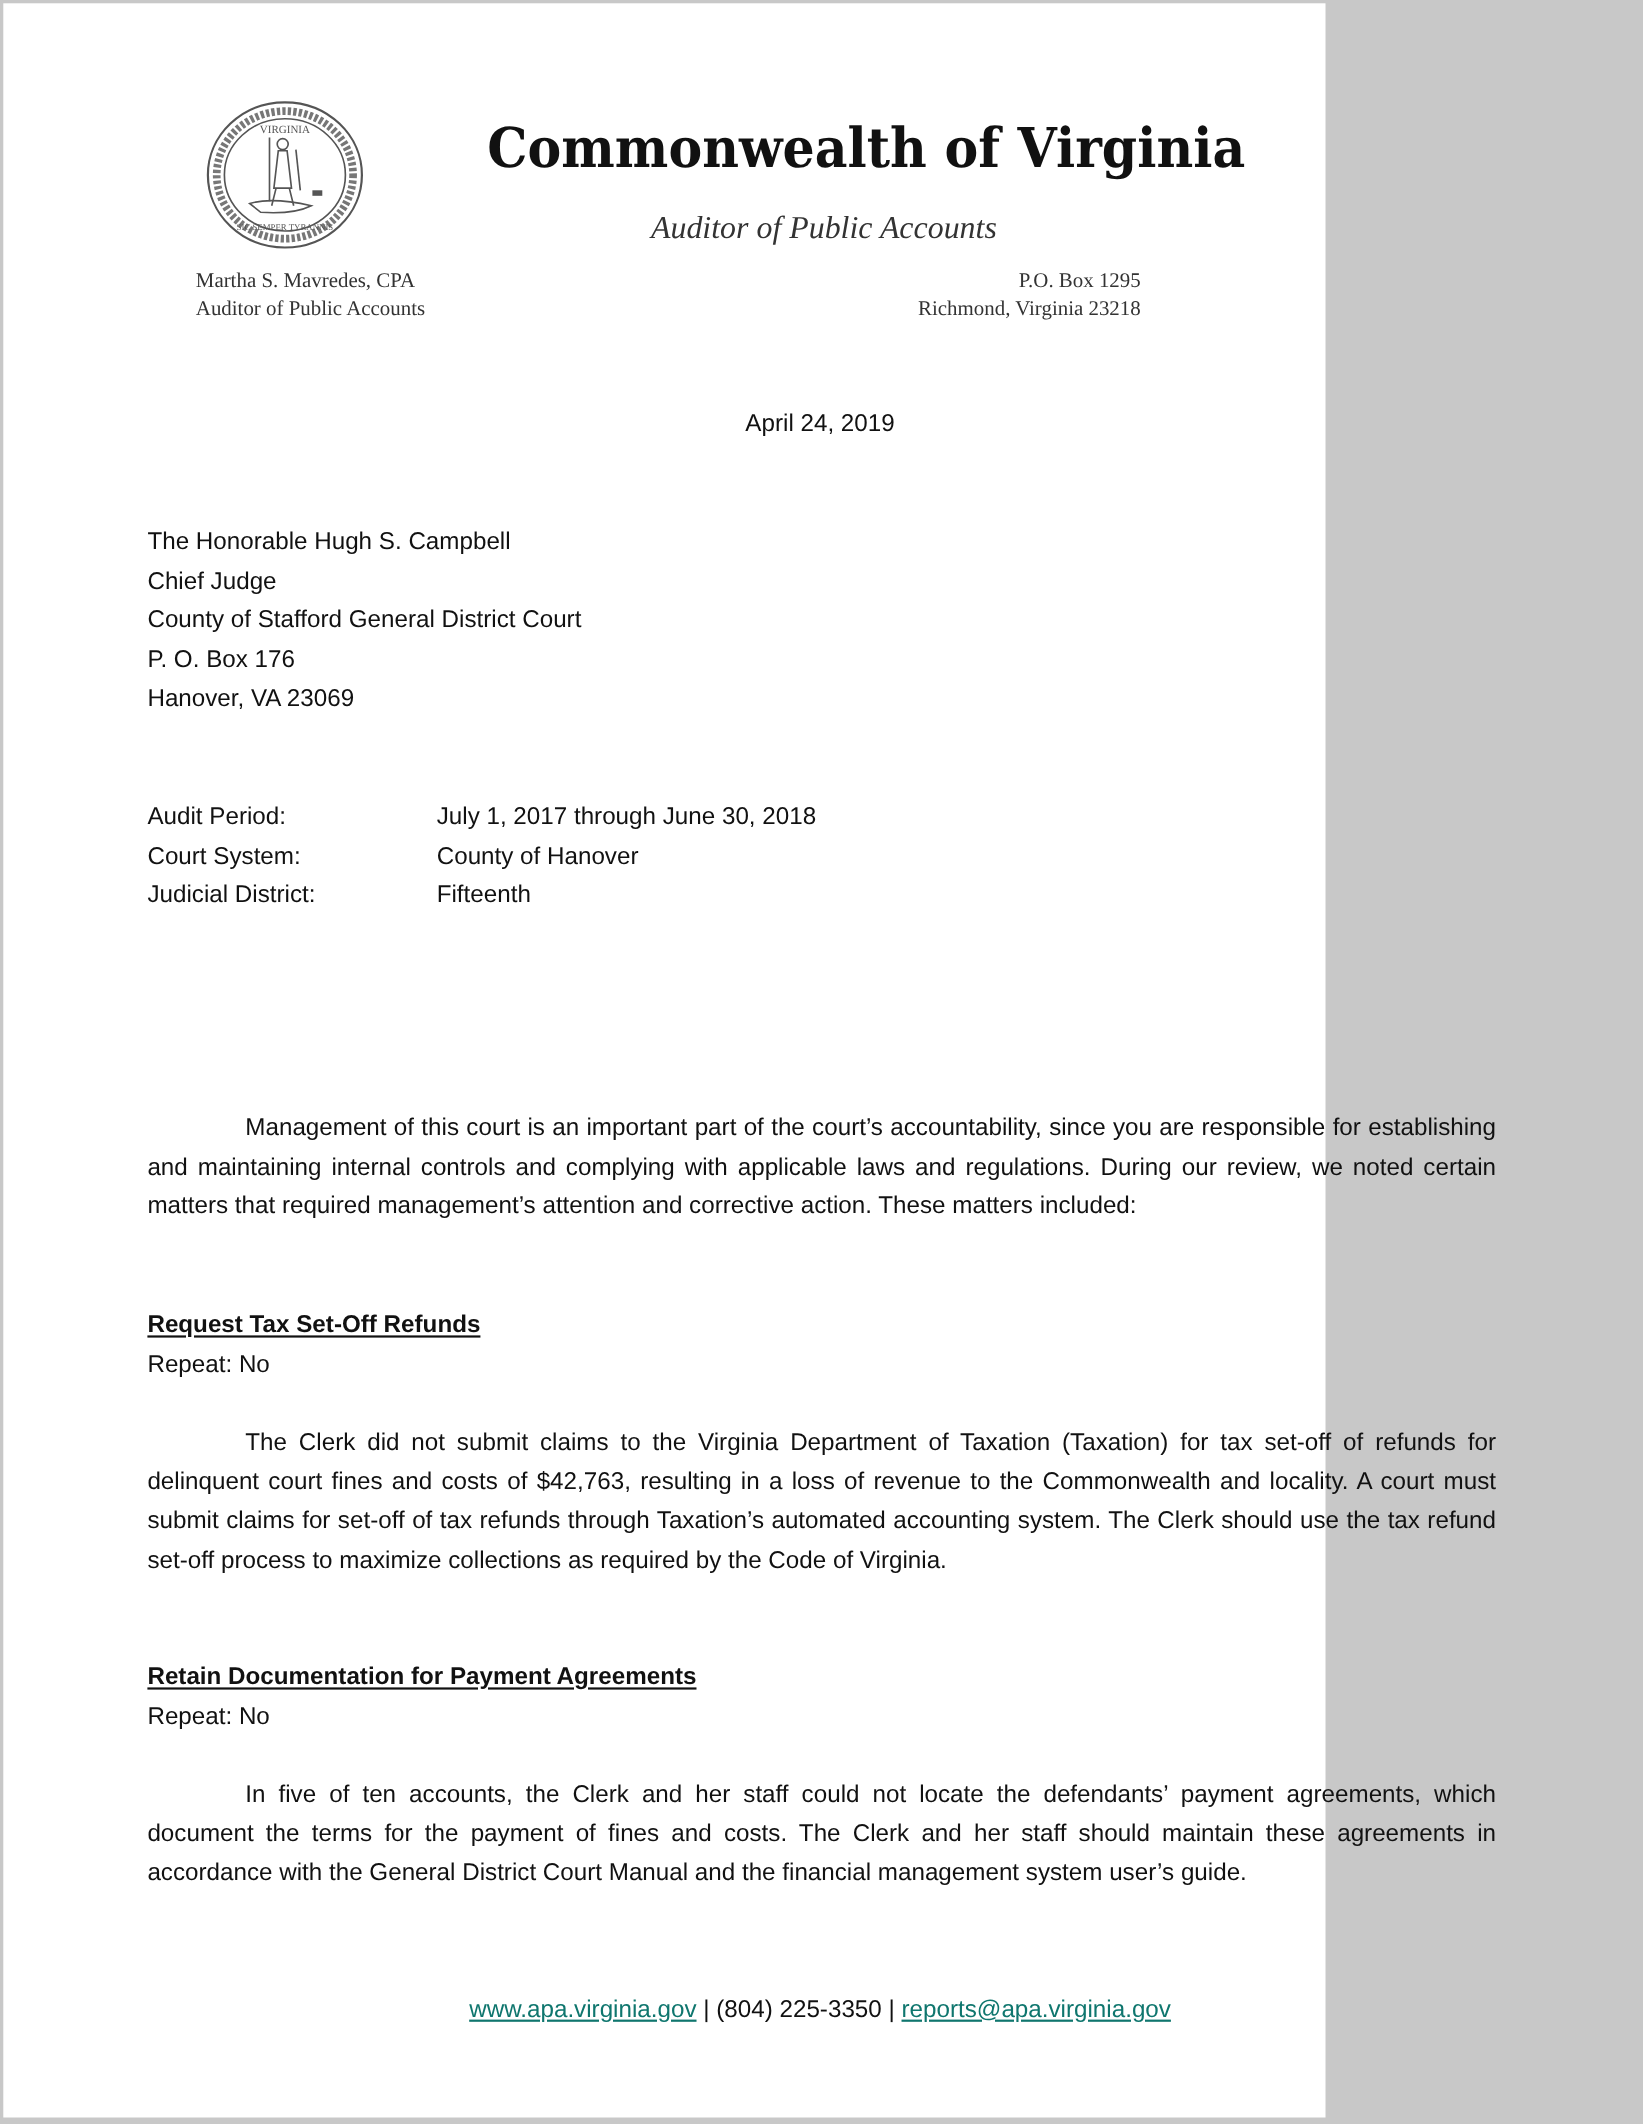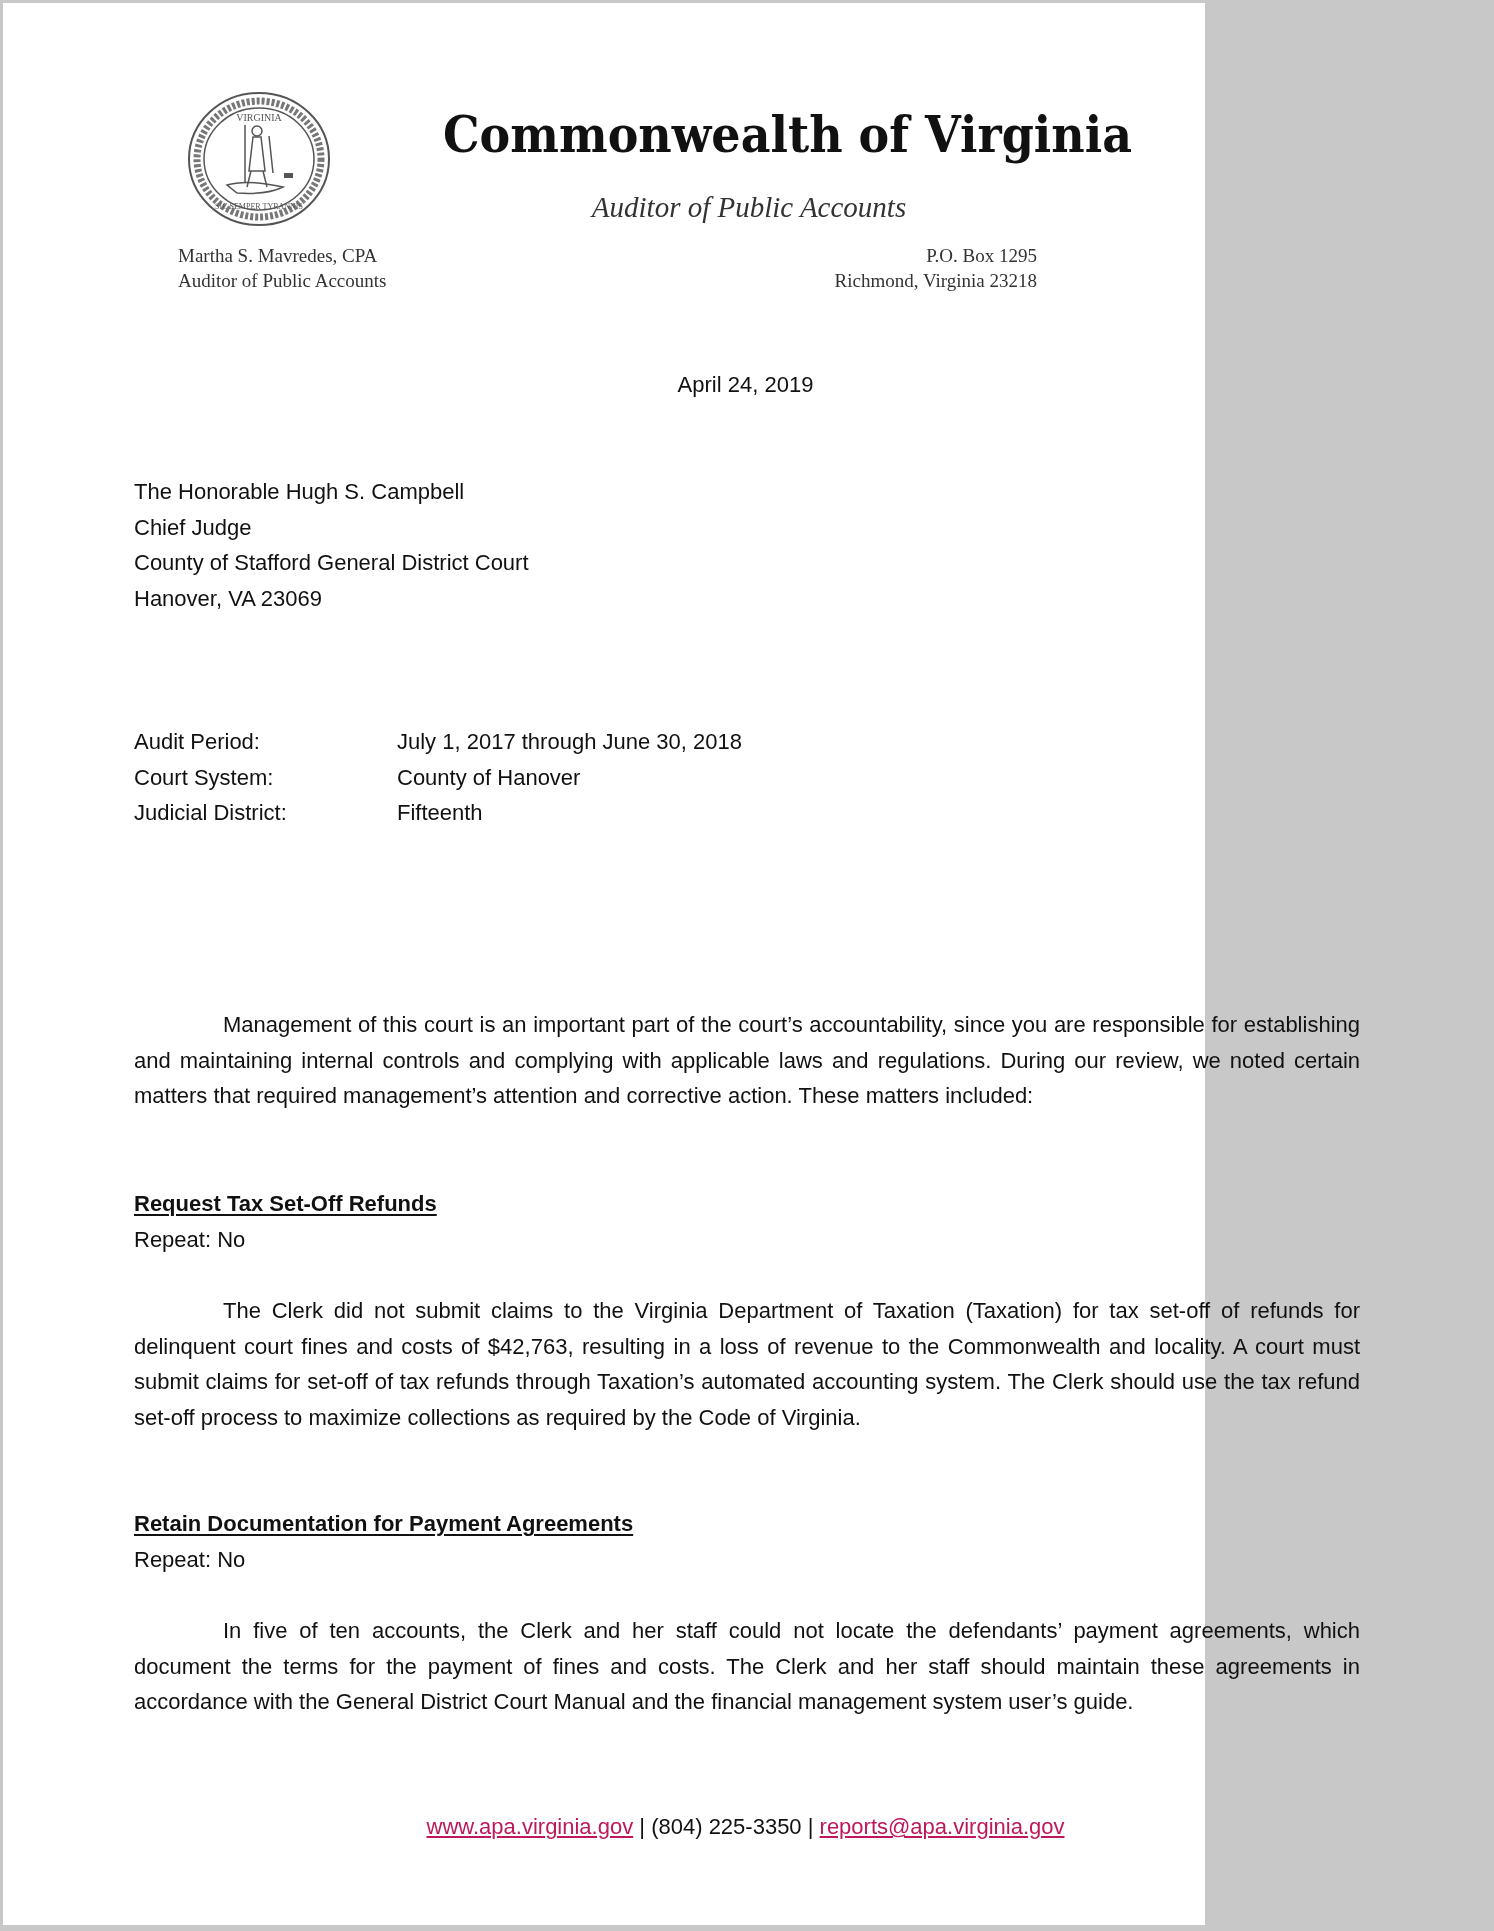--- a/index.html
+++ b/index.html
@@ -39,21 +39,21 @@
   .para {
     position: absolute; left: 131px; width: 1226px; white-space: normal;
     text-align: justify; text-indent: 89px;
   }
   .heading {
     font-weight: bold; text-decoration: underline; text-underline-offset: 3px;
   }
   .footer {
     left: 0; width: 1485px; text-align: center; top: 1806px;
   }
-  .footer a { color: #be185d; text-decoration: underline; }
+  .footer a { color: #0f766e; text-decoration: underline; }
 </style>
 </head>
 <body>
 
 <div class="page">
 
   <div class="seal">
     <svg width="144" height="136" viewBox="0 0 144 136">
       <ellipse cx="72" cy="68" rx="70" ry="66" fill="none" stroke="#555" stroke-width="2"></ellipse>
       <ellipse cx="72" cy="68" rx="62" ry="58" fill="none" stroke="#777" stroke-width="7" stroke-dasharray="3 2"></ellipse>
@@ -81,20 +81,21 @@
     <div>P.O. Box 1295</div>
     <div>Richmond, Virginia 23218</div>
   </div>
 
   <div class="abs sans body-text date">April 24, 2019</div>
 
   <div class="abs sans body-text addr">
     <div>The Honorable Hugh S. Campbell</div>
     <div>Chief Judge</div>
     <div>County of Stafford General District Court</div>
+    <div>P. O. Box 176</div>
     <div>Hanover, VA  23069</div>
   </div>
 
   <div class="abs sans body-text info">
     <div class="row">
       <span class="lbl">Audit Period:</span>
       <span class="val">July 1, 2017 through June 30, 2018</span>
     </div>
     <div class="row">
       <span class="lbl">Court System:</span>

